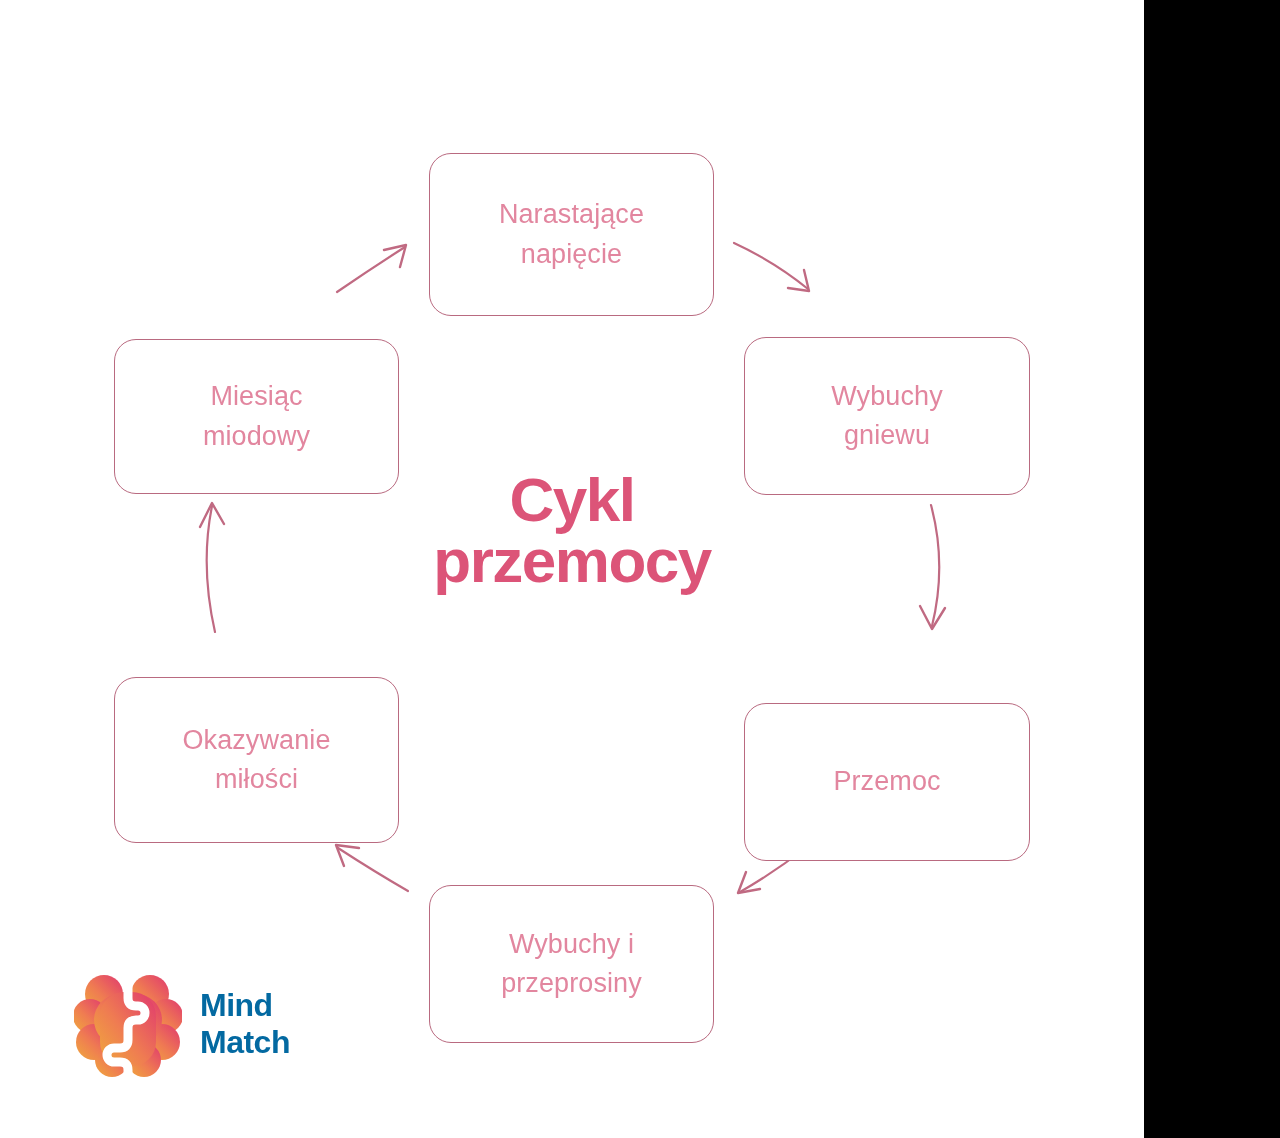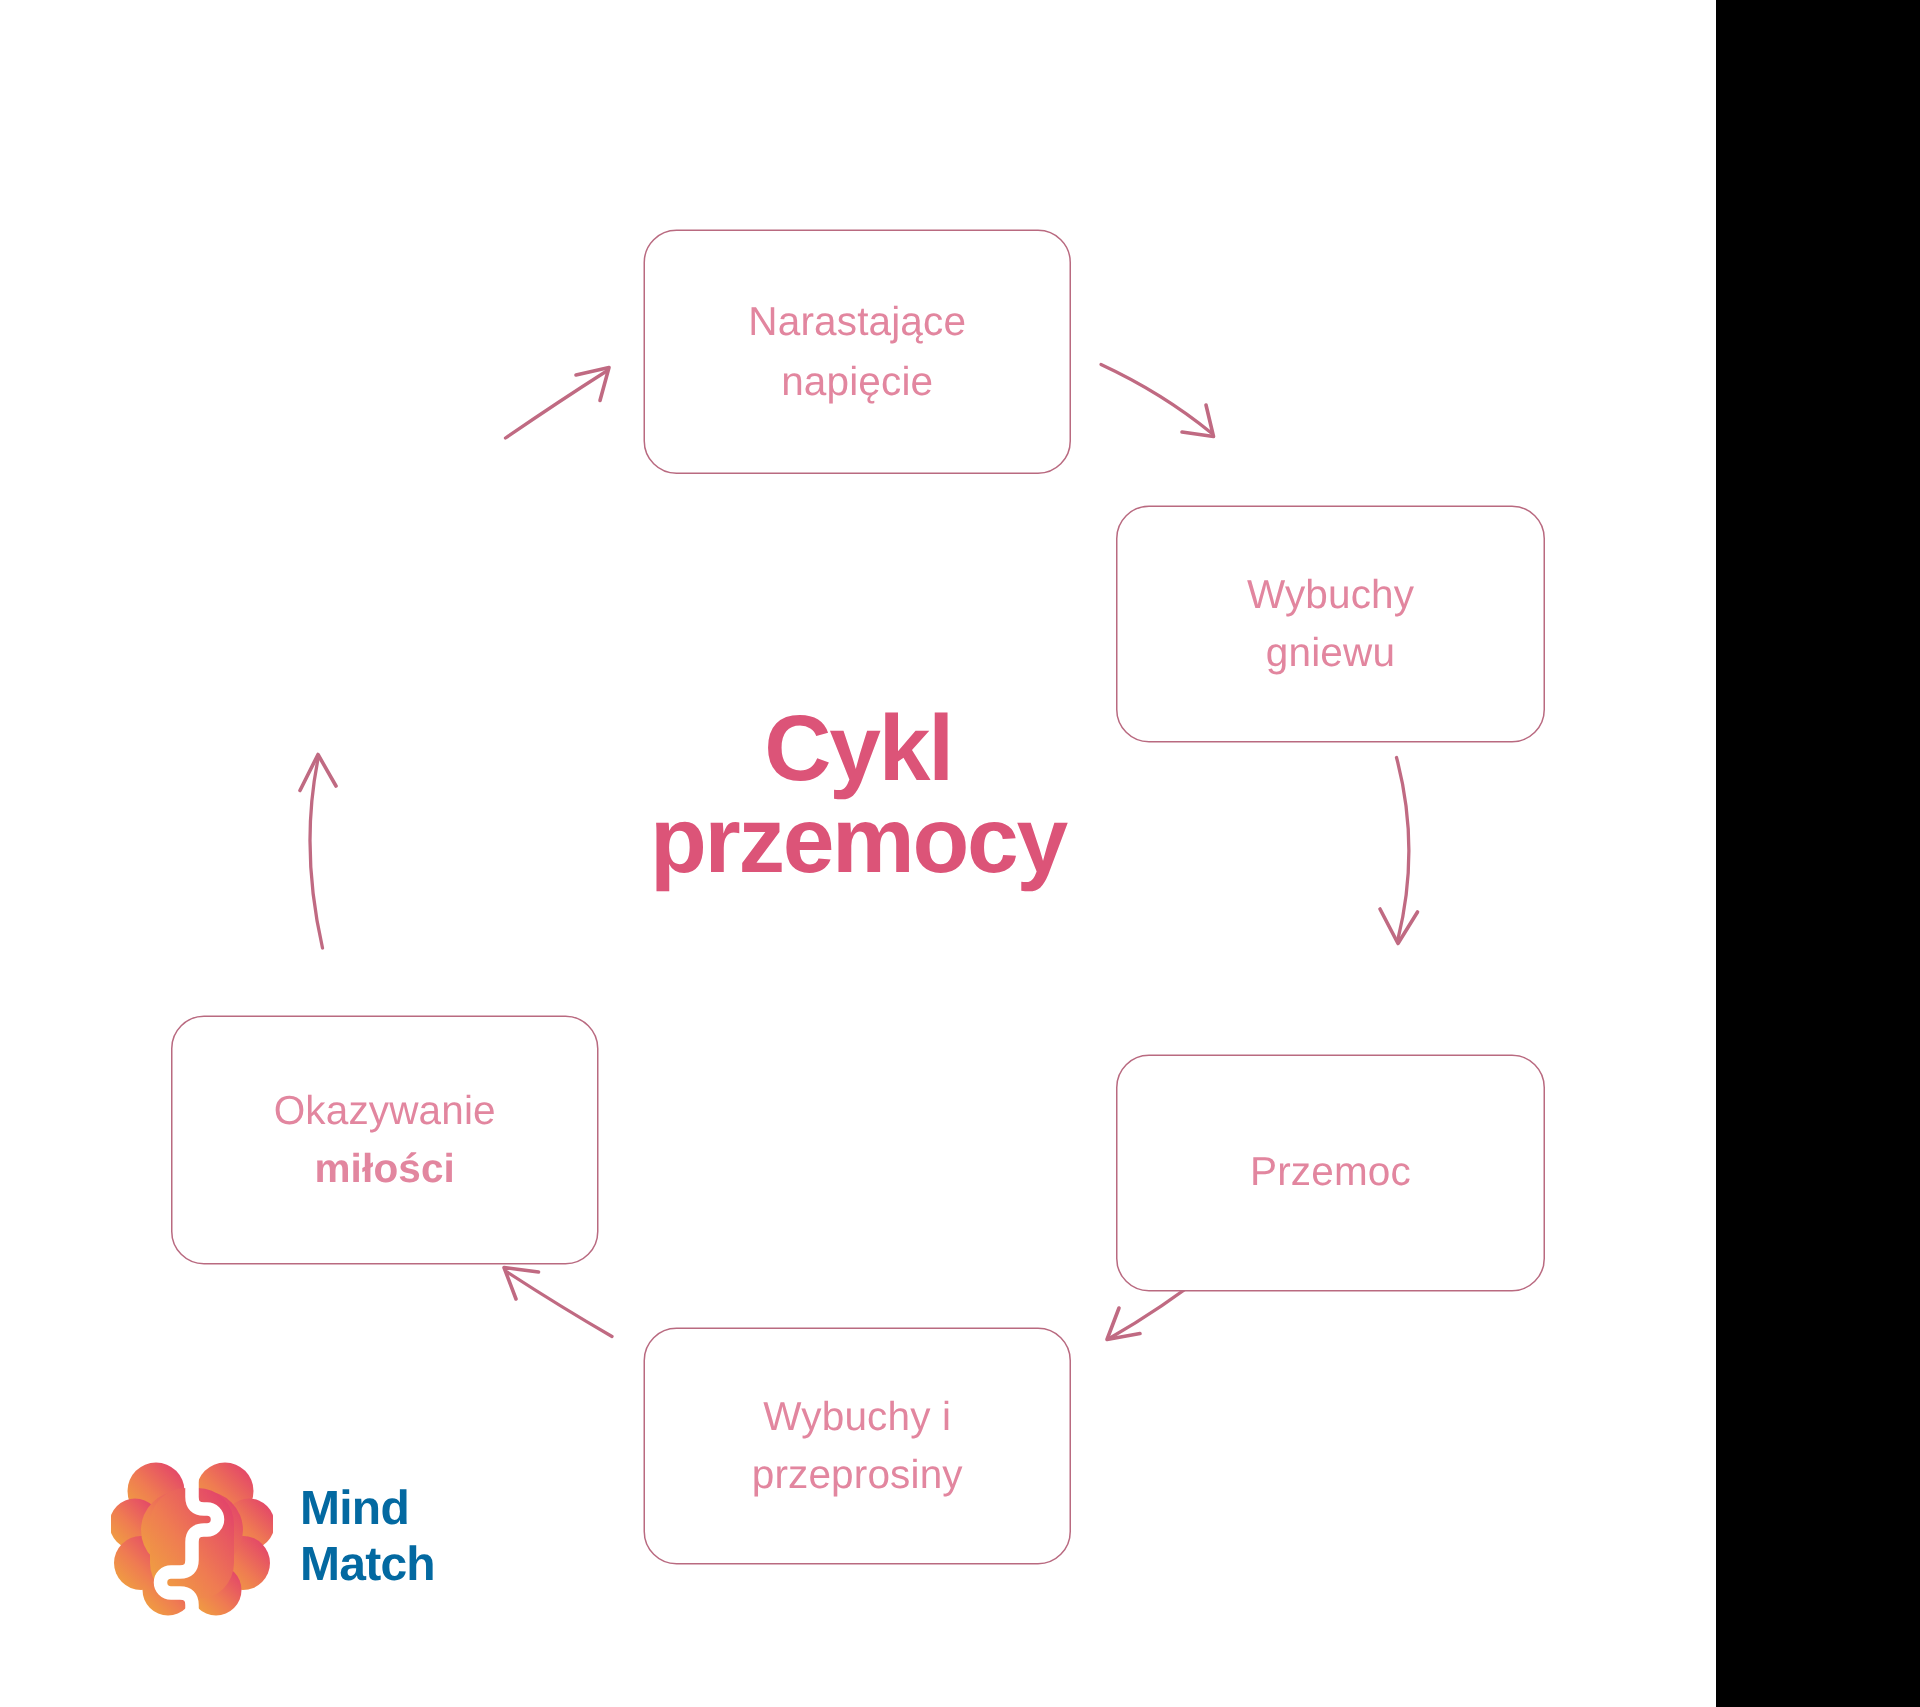--- a/index.html
+++ b/index.html
@@ -178,24 +178,30 @@
     <div class="cycle-node" id="node-3">
       <span>
           <span style="display: block;">Wybuchy i</span>
           <span style="display: block;">przeprosiny</span>
         </span>
     </div>
 
     <div class="cycle-node" id="node-4">
       <span>
           <span style="display: block;">Okazywanie</span>
-          <span style="display: block; font-weight: bold;">miłości</span>
-        </span>
-    </div>
-
+          <span style="display: block;">miłości</span>
+        </span>
+    </div>
+
+    <div class="cycle-node" id="node-5">
+      <span>
+          <span style="display: block;">Miesiąc</span>
+          <span style="display: block;">miodowy</span>
+        </span>
+    </div>
 
     <div id="center-title">
       <span class="line1">Cykl</span>
       <span class="line2">przemocy</span>
     </div>
 
     <div id="logo">
       <svg id="logo-mark" viewBox="0 0 108 112">
         <defs>
           <linearGradient id="brainGrad" x1="0" y1="1" x2="1" y2="0">

